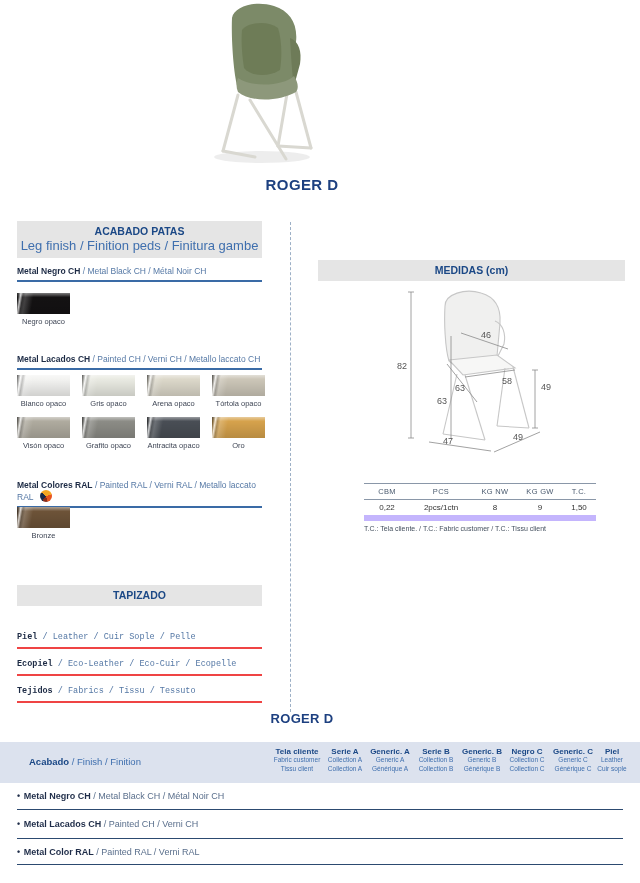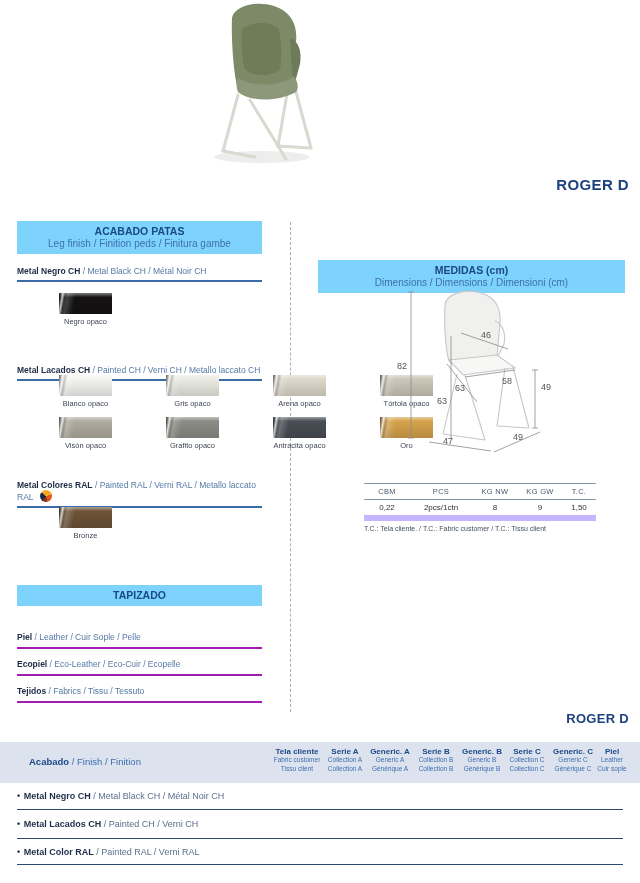--- a/index.html
+++ b/index.html
@@ -3,53 +3,53 @@
 <meta charset="utf-8">
 <style>
   html,body { margin:0; padding:0; }
   body {
     width:640px; height:883px; background:#ffffff; position:relative;
     font-family:"Liberation Sans", sans-serif; overflow:hidden;
   }
   .abs { position:absolute; }
 
   
-  .title { width:604px; text-align:right; font-weight:bold; color:#1d4080;padding-left:25px; }
+  .title { width:604px; text-align:center; font-weight:bold; color:#1d4080; }
   .title-top { top:176px; font-size:15px; letter-spacing:.4px; }
   .title-bottom { top:711px; font-size:13px; letter-spacing:.3px; }
 
   
-  .block-header { background:#7dd3fc; text-align:center; padding:4px 0 5px 0; }
+  .block-header { background:#e5e5e5; text-align:center; padding:4px 0 5px 0; }
   .bh-title { font-size:10.5px; font-weight:bold; color:#1b4886; }
-  .bh-sub   { font-size:10px; color:#3f6fae; margin-top:1px; }
+  .bh-sub   { font-size:13px; color:#3f6fae; margin-top:1px; }
 
   
   .g-head { width:245px; font-size:8.5px; color:#5578a5; border-bottom:2px solid #3a6ba6; padding-bottom:4px; }
   .g-head b { color:#1d2b45; }
 
   
   .sw-row { display:flex; gap:12px; }
-  .swatch { width:53px; text-align:center;margin-left:42px; }
+  .swatch { width:53px; text-align:center; }
   .chip { width:53px; height:21px; position:relative; overflow:hidden; }
   .chip .shine {
     position:absolute; inset:0;
     background:
       linear-gradient(100deg, rgba(0,0,0,.65) 0%, rgba(40,40,40,.45) 3%, rgba(255,255,255,.75) 7%,
         rgba(110,110,110,.35) 11%, rgba(255,255,255,.2) 16%, rgba(255,255,255,0) 30%),
       linear-gradient(to bottom, rgba(255,255,255,.45) 0%, rgba(255,255,255,0) 20%, rgba(0,0,0,.14) 100%);
   }
   .chip-label { font-size:7.5px; color:#3e4554; margin-top:3px; white-space:nowrap; }
 
   
   .ral-icon { display:inline-block; width:12px; height:12px; border-radius:50%;
     background:conic-gradient(#f5a623 0 20%, #e8541f 20% 45%, #8c2f1b 45% 60%, #1b2a4a 60% 85%, #f5a623 85% 100%);
     vertical-align:-2px; margin-left:6px; }
 
   
-  .tap-item { width:245px; font-size:8.5px; color:#5578a5; border-bottom:2px solid #a21caf; padding-bottom:5px; }
+  .tap-item { width:245px; font-size:8.5px; color:#5578a5; border-bottom:2px solid #ef4444; padding-bottom:5px;font-family:Liberation Mono, monospace; }
   .tap-item b { color:#1d2b45; }
 
   
   .divider-v { border-left:1px dashed #9db0c6; width:0; }
 
   
   .mtable { width:232px; }
   .mrow { display:flex; }
   .mcell { text-align:center; padding:3px 0; }
   .mhead { border-top:1px solid #8a97a8; border-bottom:1px solid #8a97a8; }
@@ -108,21 +108,21 @@
   <div class="abs g-head" style="left:17px; top:266px;">
     <b>Metal Negro CH</b><span> / Metal Black CH / Métal Noir CH</span>
   </div>
   <div class="abs swatch" style="left:17px; top:293px;">
     <div class="chip" style="background: rgb(20, 18, 19);">
         <div class="shine"></div>
       </div>
     <div class="chip-label">Negro opaco</div>
   </div>
 
-  <div class="abs g-head" style="left:17px; top:365px;">
+  <div class="abs g-head" style="left:17px; top:354px;">
     <b>Metal Lacados CH</b><span> / Painted CH / Verni CH / Metallo laccato CH</span>
   </div>
   <div class="abs sw-row" style="left:17px; top:375px;align-items:center;">
     <div class="swatch">
       <div class="chip" style="background: rgb(243, 243, 241);">
           <div class="shine"></div>
         </div>
       <div class="chip-label">Blanco opaco</div>
     </div>
     <div class="swatch">
@@ -189,21 +189,20 @@
   </div>
   <div class="abs tap-item" style="left:17px; top:659px;">
     <b>Ecopiel</b><span> / Eco-Leather / Eco-Cuir / Ecopelle</span>
   </div>
   <div class="abs tap-item" style="left:17px; top:686px;">
     <b>Tejidos</b><span> / Fabrics / Tissu / Tessuto</span>
   </div>
 
   <div class="abs block-header" style="left:318px; top:221px; width:307px;margin-top:39px;">
     <div class="bh-title">MEDIDAS (cm)</div>
-    <div class="bh-sub">Dimensions / Dimensions / Dimensioni (cm)</div>
   </div>
 
   <div class="abs" style="left:393px; top:276px; width:178px; height:184px;">
     <svg width="178" height="184" viewBox="0 0 178 184">
 
       <g fill="none" stroke="#c7c7c7" stroke-width="1.1">
         <path d="M52,30 C52,18 72,12 88,17 C102,21 108,32 107,47 L104,80 C103,91 64,95 56,85 C52,72 51,45 52,30 Z" fill="#f0f0ef"></path>
         <path d="M102,45 C110,48 113,58 111,68 L105,80"></path>
         <path d="M56,84 L104,79 L122,92 L70,99 Z" fill="#f7f7f6"></path>
         <path d="M64,98 L50,158"></path>
@@ -284,21 +283,21 @@
       <div class="fc-t">Serie B</div>
       <div class="fc-s">Collection B</div>
       <div class="fc-s">Collection B</div>
     </div>
     <div class="fcol" style="left:482px">
       <div class="fc-t">Generic. B</div>
       <div class="fc-s">Generic B</div>
       <div class="fc-s">Générique B</div>
     </div>
     <div class="fcol" style="left:527px">
-      <div class="fc-t">Serie C</div>
+      <div class="fc-t">Negro C</div>
       <div class="fc-s">Collection C</div>
       <div class="fc-s">Collection C</div>
     </div>
     <div class="fcol" style="left:573px">
       <div class="fc-t">Generic. C</div>
       <div class="fc-s">Generic C</div>
       <div class="fc-s">Générique C</div>
     </div>
     <div class="fcol" style="left:612px">
       <div class="fc-t">Piel</div>

